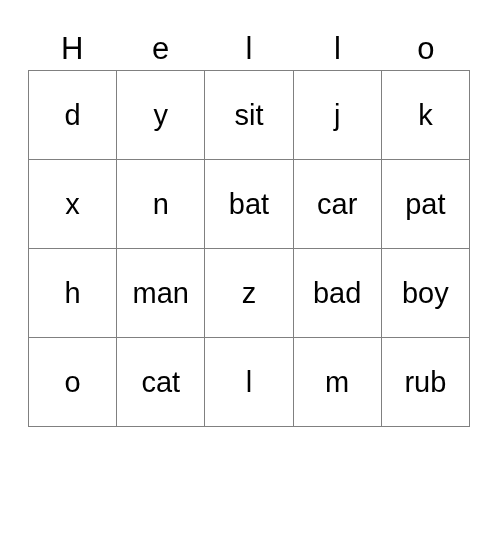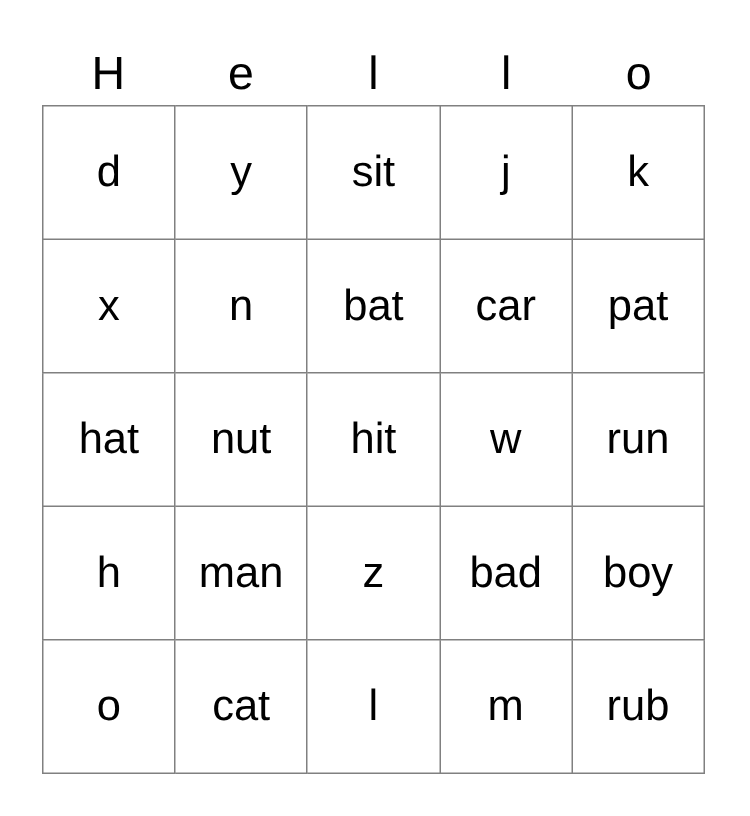--- a/index.html
+++ b/index.html
@@ -85,27 +85,20 @@
         <td>k</td>
       </tr>
       <tr>
         <td>x</td>
         <td>n</td>
         <td>bat</td>
         <td>car</td>
         <td>pat</td>
       </tr>
       <tr>
-        <td>hat</td>
-        <td>nut</td>
-        <td>hit</td>
-        <td>w</td>
-        <td>run</td>
-      </tr>
-      <tr>
         <td>h</td>
         <td>man</td>
         <td>z</td>
         <td>bad</td>
         <td>boy</td>
       </tr>
       <tr>
         <td>o</td>
         <td>cat</td>
         <td>l</td>

